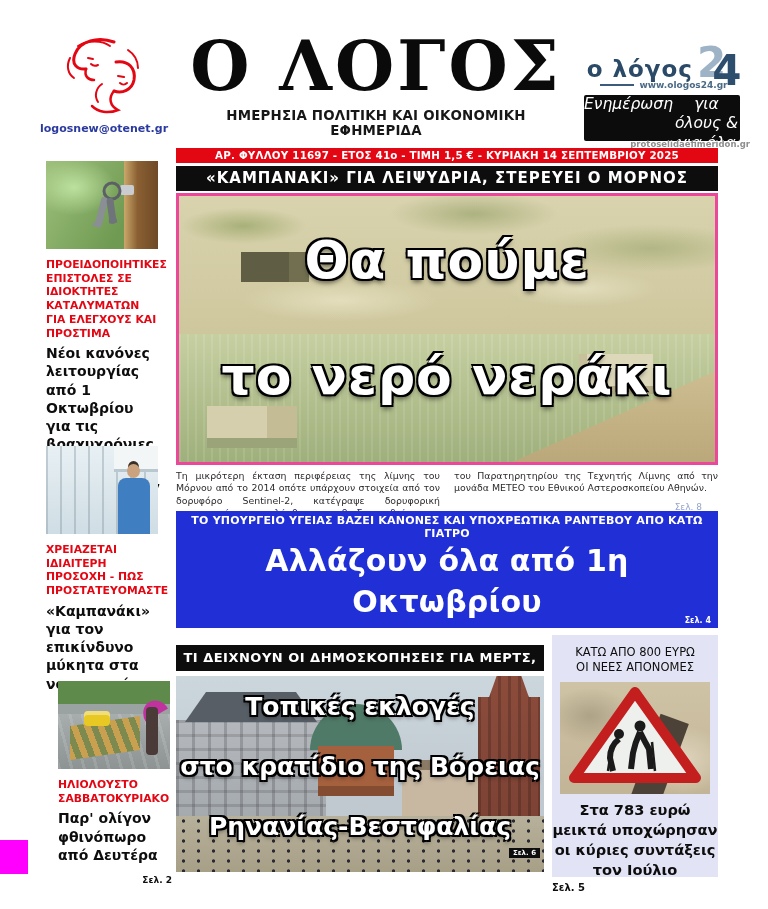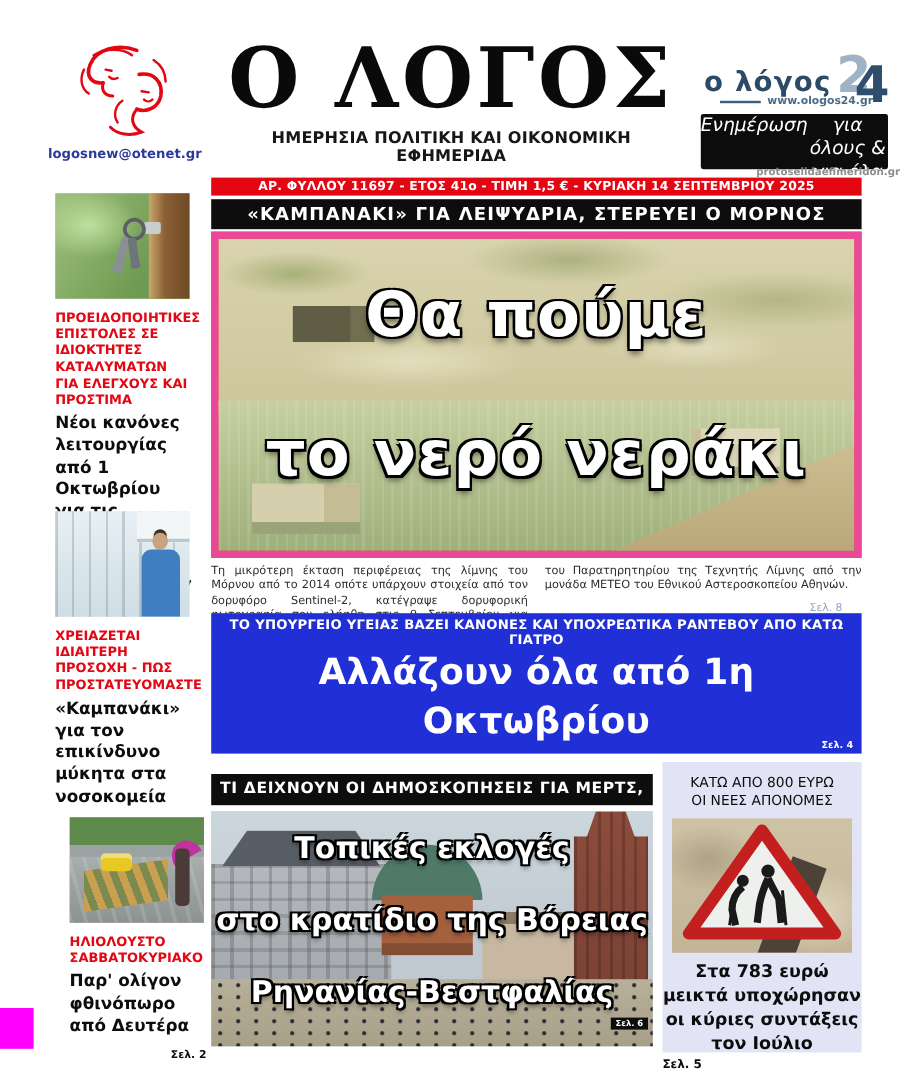--- a/index.html
+++ b/index.html
@@ -26,21 +26,21 @@
   .tagline-box div{font-style:italic;font-size:15.5px;line-height:1.25;}
   .watermark{left:0;top:139px;width:750px;text-align:right;font-size:8.5px;font-weight:bold;color:#8e8e8e;}
 
   
   .issue-bar{left:176px;top:148px;width:542px;height:15px;background:#e30613;color:#fff;
              font-size:10.3px;font-weight:bold;text-align:center;line-height:15px;letter-spacing:.2px;}
   .lead-kicker{left:176px;top:166px;width:542px;height:25px;background:#0d0d0d;color:#fff;
              font-size:15px;font-weight:bold;text-align:center;line-height:25px;letter-spacing:1px;}
 
   
-  .lead-photo{left:176px;top:193px;width:542px;height:272px;overflow:hidden;background:#ef4444;border:6px solid #ec4899;box-sizing:border-box;}
+  .lead-photo{left:176px;top:193px;width:542px;height:272px;overflow:hidden;background:#a16207;border:3px solid #ec4899;box-sizing:border-box;}
   .lp-hill{position:absolute;left:0;top:0;width:100%;height:56%;
     background:
       radial-gradient(90px 26px at 12% 20%,rgba(130,150,80,.55),transparent 70%),
       radial-gradient(120px 30px at 55% 12%,rgba(120,140,75,.45),transparent 70%),
       radial-gradient(150px 34px at 88% 35%,rgba(125,145,80,.4),transparent 70%),
       radial-gradient(110px 26px at 75% 62%,rgba(230,225,195,.8),transparent 70%),
       radial-gradient(140px 30px at 30% 70%,rgba(235,230,200,.7),transparent 70%),
       linear-gradient(#d9d3ae,#cdc69c);}
   .lp-water{position:absolute;left:0;top:52%;width:100%;height:48%;
     background:
@@ -99,21 +99,21 @@
   .pension-kicker{text-align:center;font-size:11.5px;font-weight:normal;line-height:1.3;color:#0d0d0d;}
   .sign-photo{position:relative;margin:7px auto 0;width:150px;height:112px;overflow:hidden;background:
       radial-gradient(60px 40px at 20% 30%,rgba(120,110,85,.35),transparent 70%),
       radial-gradient(70px 50px at 80% 70%,rgba(230,222,200,.8),transparent 70%),
       linear-gradient(#cfc3a6,#c2b496);}
   .pension-headline{text-align:center;font-size:14.6px;font-weight:bold;line-height:1.38;margin-top:6px;color:#0d0d0d;}
   .pension-pageref{text-align:left;font-size:10px;font-weight:bold;margin:2px 12px 0 0;color:#0d0d0d;}
 
   
   .sb{width:114px;}
-  .sb1{left:46px;top:161px;} .sb2{left:46px;top:426px;} .sb3{left:58px;top:681px;}
+  .sb1{left:46px;top:161px;} .sb2{left:46px;top:446px;} .sb3{left:58px;top:681px;}
   .sb-photo{position:relative;width:112px;height:88px;overflow:hidden;}
   .keys-photo{background:radial-gradient(60px 40px at 25% 30%,rgba(200,235,170,.8),transparent 70%),linear-gradient(120deg,#9ec07c,#6f9a52 70%);}
   .keys-door{position:absolute;right:0;top:0;width:34px;height:100%;background:linear-gradient(90deg,#caa86a,#8a5f33 40%,#6e4a26);}
   .hosp-photo{background:
       repeating-linear-gradient(90deg,rgba(120,140,150,.35) 0 2px,transparent 2px 14px),
       linear-gradient(#e8f0f4,#cfdde4);}
   .hosp-cab{position:absolute;right:0;top:0;width:44px;height:26px;background:#f2f6f7;box-shadow:inset 0 -3px 0 #b9c8ce;}
   .hosp-head{position:absolute;right:18px;top:18px;width:13px;height:14px;background:#caa27e;border-radius:50%;box-shadow:0 -4px 0 -1px #3a2e26;}
   .hosp-body{position:absolute;right:8px;top:32px;width:32px;height:56px;background:#3f7ec0;border-radius:8px 8px 0 0;}
   .rain-photo{background:linear-gradient(#5e8a4c 0 26%,#9aa2a2 26% 100%);}

